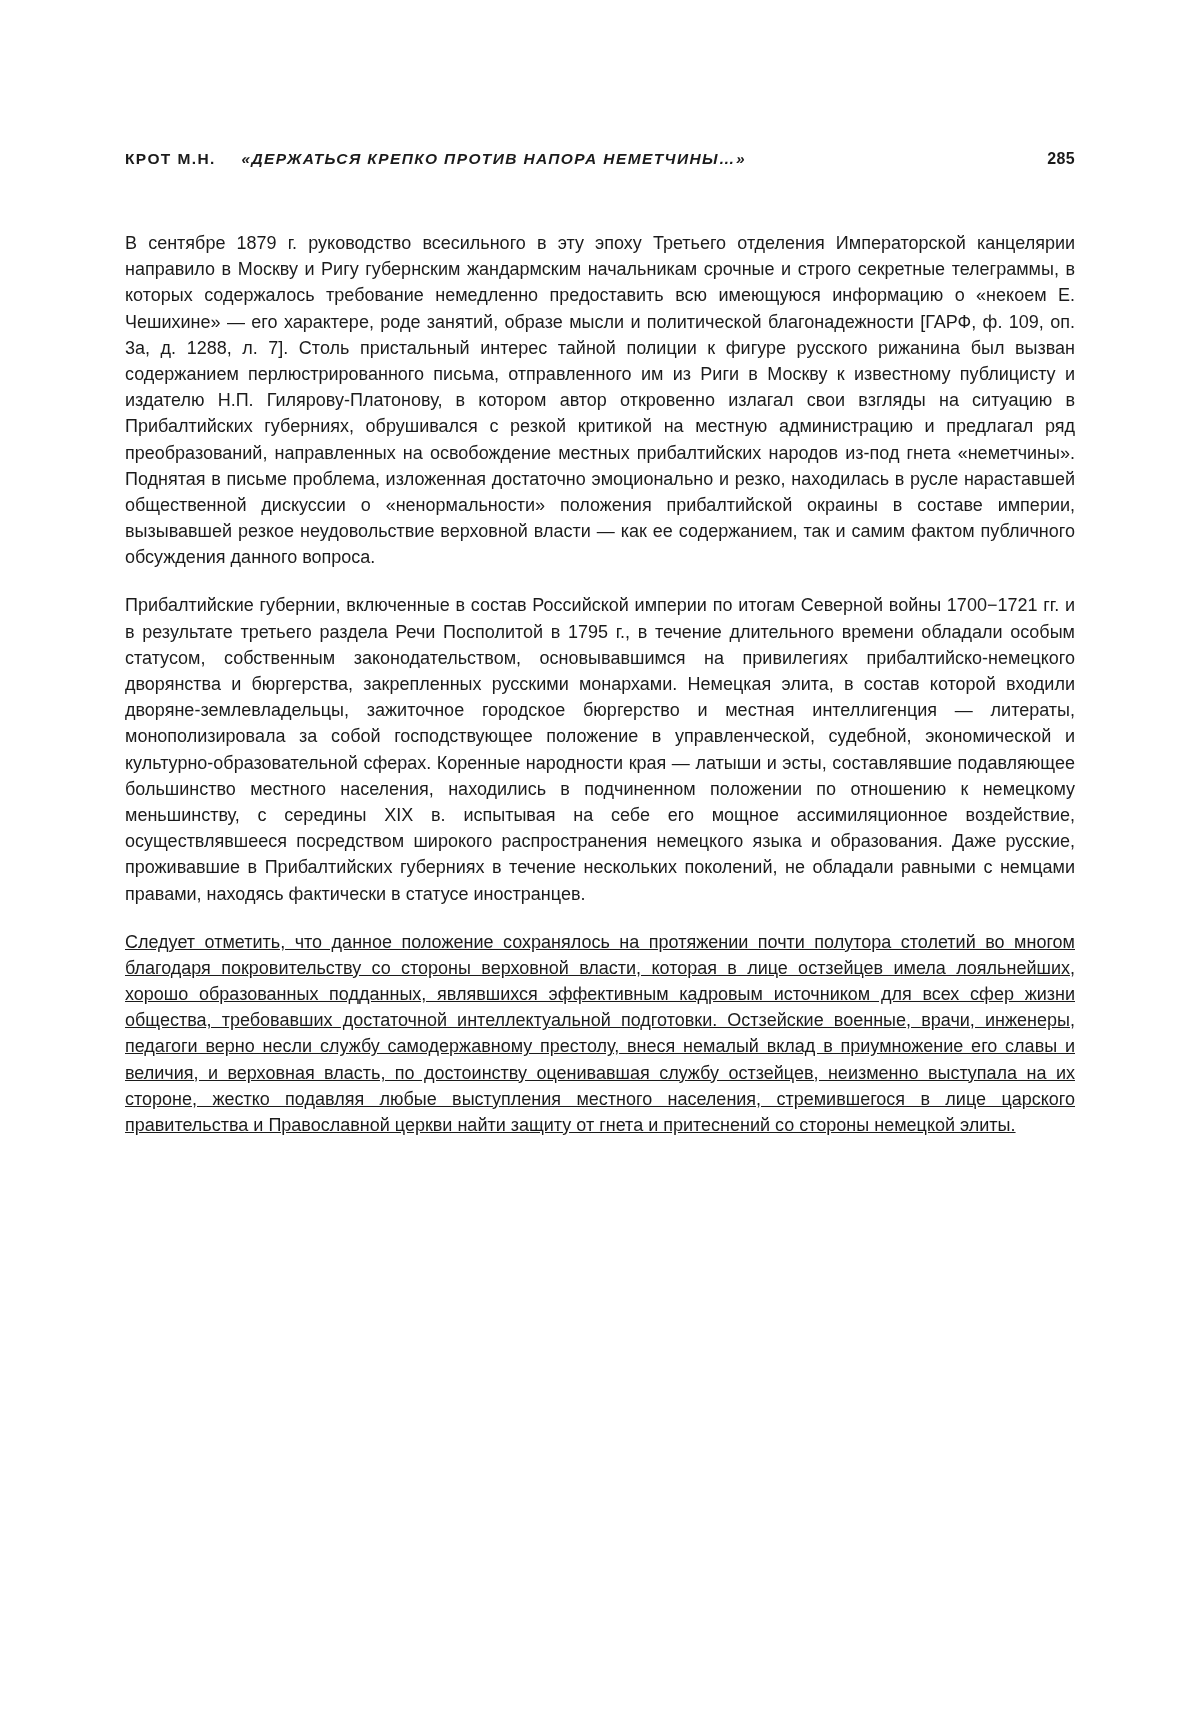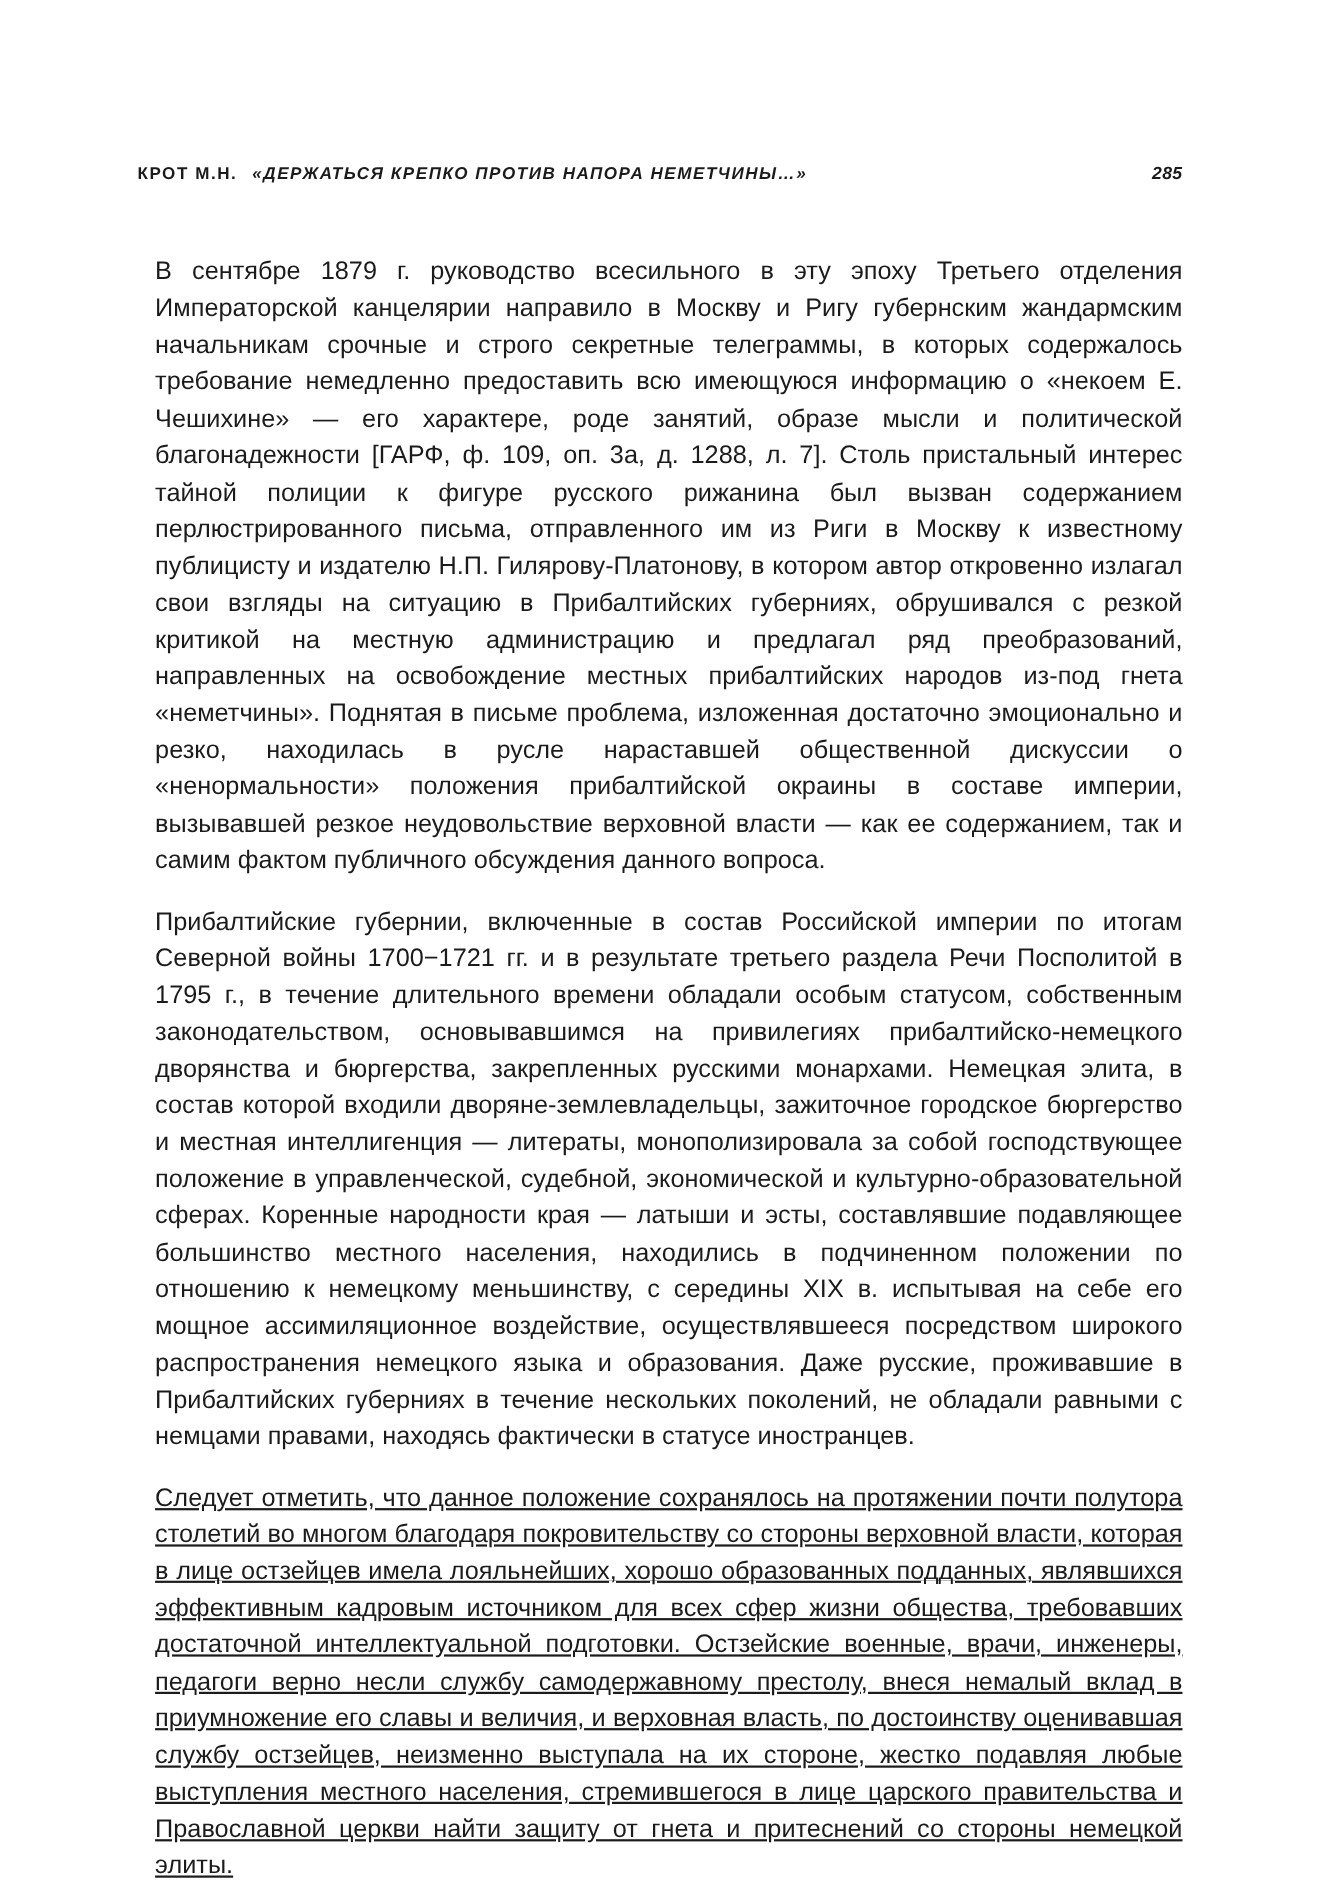--- a/index.html
+++ b/index.html
@@ -41,44 +41,43 @@
   }
   .running-head .rh-left .title {
     font-weight: 700;
     font-style: italic;
   }
   .running-head .rh-page {
     font-size: 16px;
     font-weight: 700;
     color: #1b1b1b;
     letter-spacing: 0.02em;
-    font-style: italic;
   }
   .body-text p {
-    margin: 0 0 22px 16px;
-    font-size: 23px;
+    margin: 0 0 22px 0;
+    font-size: 18px;
     line-height: 1.455;
     text-align: justify;
     text-justify: inter-word;
     color: #1b1b1b;
     hyphens: manual;
   }
   .body-text p:last-child {
     margin-bottom: 0;
     text-decoration: underline;
   }
 </style>
 </head>
 <body>
 
 <div class="page">
 
   <div class="running-head">
     <div class="rh-left">
-      <span class="author" style="margin-right: 8px;">КРОТ М.Н.</span>
+      <span class="author" style="margin-right: 20px;">КРОТ М.Н.</span>
       <span class="title">«ДЕРЖАТЬСЯ КРЕПКО ПРОТИВ НАПОРА НЕМЕТЧИНЫ…»</span>
     </div>
     <div class="rh-page">285</div>
   </div>
 
   <div class="body-text">
     <p>В сентябре 1879 г. руководство всесильного в эту эпоху Третьего отделения Императорской канцелярии направило в Москву и Ригу губернским жандармским начальникам срочные и строго секретные телеграммы, в которых содержалось требование немедленно предоставить всю имеющуюся информацию о «некоем Е. Чешихине» — его характере, роде занятий, образе мысли и политической благонадежности [ГАРФ, ф. 109, оп. 3а, д. 1288, л. 7]. Столь пристальный интерес тайной полиции к фигуре русского рижанина был вызван содержанием перлюстрированного письма, отправленного им из Риги в Москву к известному публицисту и издателю Н.П. Гилярову-Платонову, в котором автор откровенно излагал свои взгляды на ситуацию в Прибалтийских губерниях, обрушивался с резкой критикой на местную администрацию и предлагал ряд преобразований, направленных на освобождение местных прибалтийских народов из-под гнета «неметчины». Поднятая в письме проблема, изложенная достаточно эмоционально и резко, находилась в русле нараставшей общественной дискуссии о «ненормальности» положения прибалтийской окраины в составе империи, вызывавшей резкое неудовольствие верховной власти — как ее содержанием, так и самим фактом публичного обсуждения данного вопроса.</p>
     <p>Прибалтийские губернии, включенные в состав Российской империи по итогам Северной войны 1700−1721 гг. и в результате третьего раздела Речи Посполитой в 1795 г., в течение длительного времени обладали особым статусом, собственным законодательством, основывавшимся на привилегиях прибалтийско-немецкого дворянства и бюргерства, закрепленных русскими монархами. Немецкая элита, в состав которой входили дворяне-землевладельцы, зажиточное городское бюргерство и местная интеллигенция — литераты, монополизировала за собой господствующее положение в управленческой, судебной, экономической и культурно-образовательной сферах. Коренные народности края — латыши и эсты, составлявшие подавляющее большинство местного населения, находились в подчиненном положении по отношению к немецкому меньшинству, с середины XIX в. испытывая на себе его мощное ассимиляционное воздействие, осуществлявшееся посредством широкого распространения немецкого языка и образования. Даже русские, проживавшие в Прибалтийских губерниях в течение нескольких поколений, не обладали равными с немцами правами, находясь фактически в статусе иностранцев.</p>
     <p>Следует отметить, что данное положение сохранялось на протяжении почти полутора столетий во многом благодаря покровительству со стороны верховной власти, которая в лице остзейцев имела лояльнейших, хорошо образованных подданных, являвшихся эффективным кадровым источником для всех сфер жизни общества, требовавших достаточной интеллектуальной подготовки. Остзейские военные, врачи, инженеры, педагоги верно несли службу самодержавному престолу, внеся немалый вклад в приумножение его славы и величия, и верховная власть, по достоинству оценивавшая службу остзейцев, неизменно выступала на их стороне, жестко подавляя любые выступления местного населения, стремившегося в лице царского правительства и Православной церкви найти защиту от гнета и притеснений со стороны немецкой элиты.</p>
   </div>

